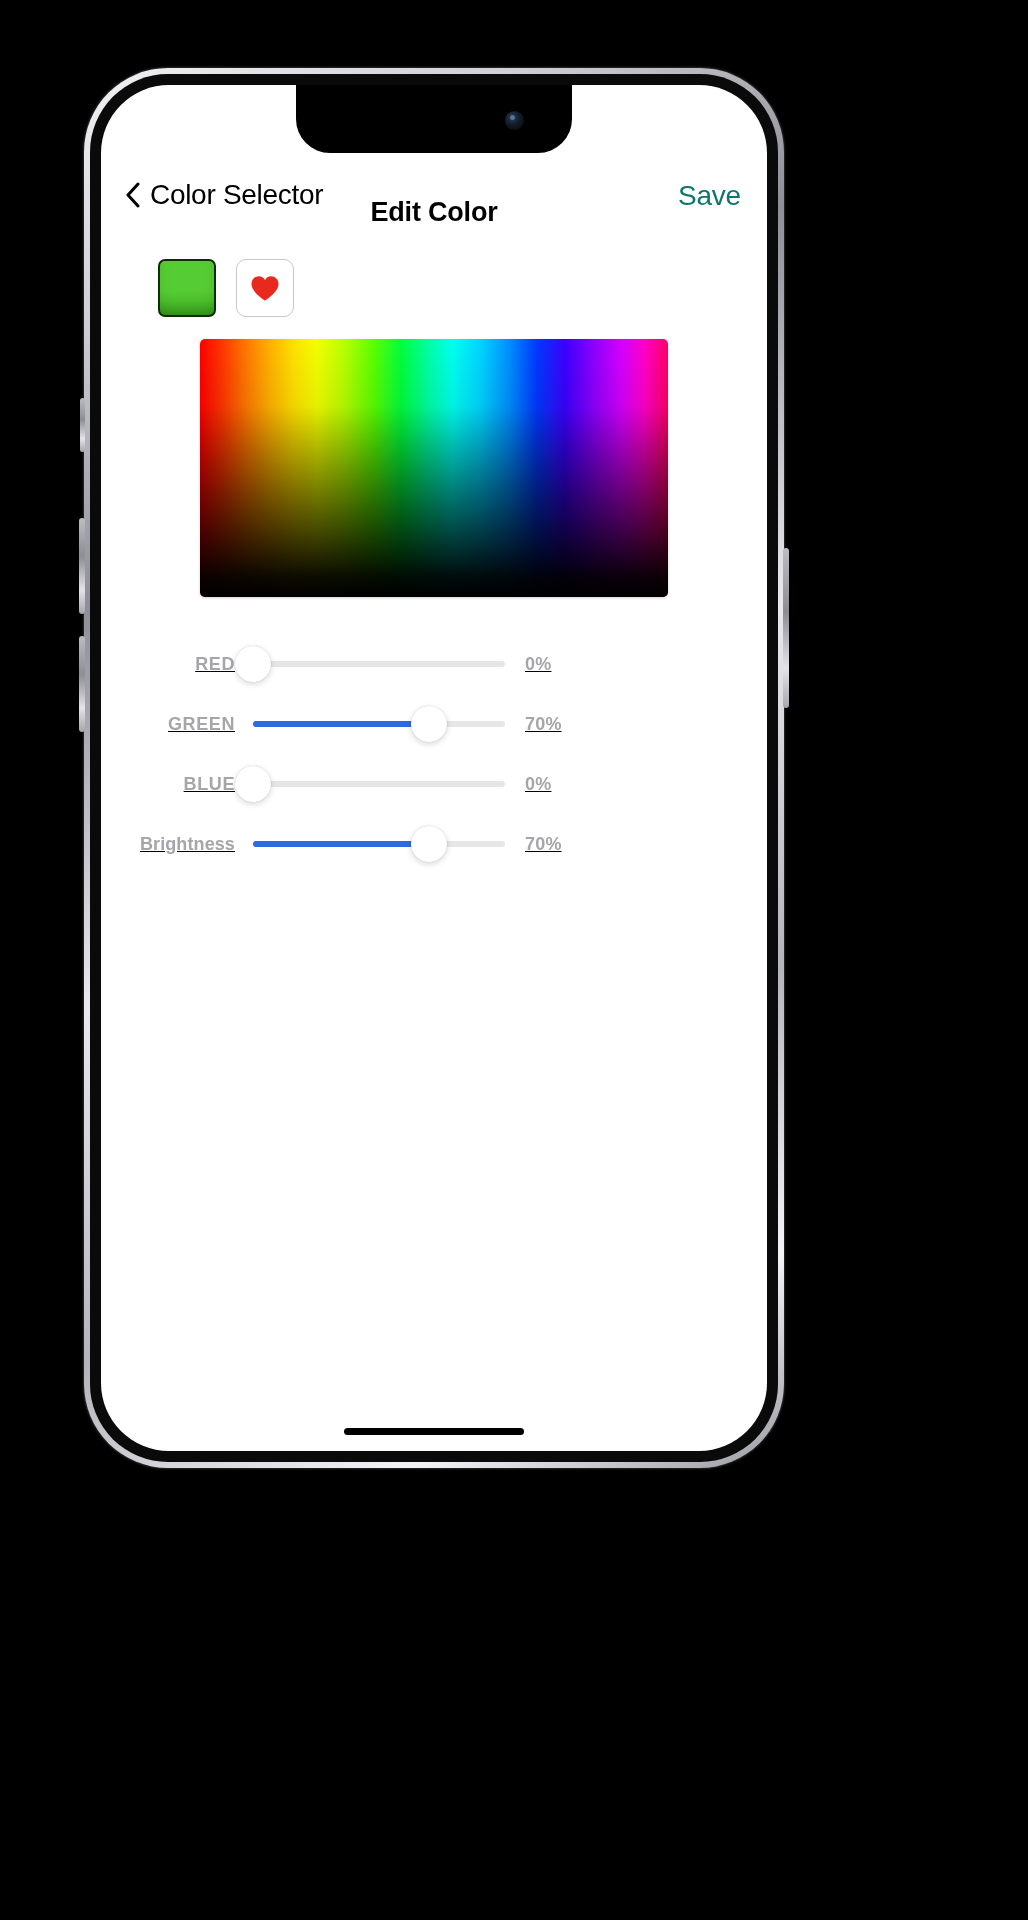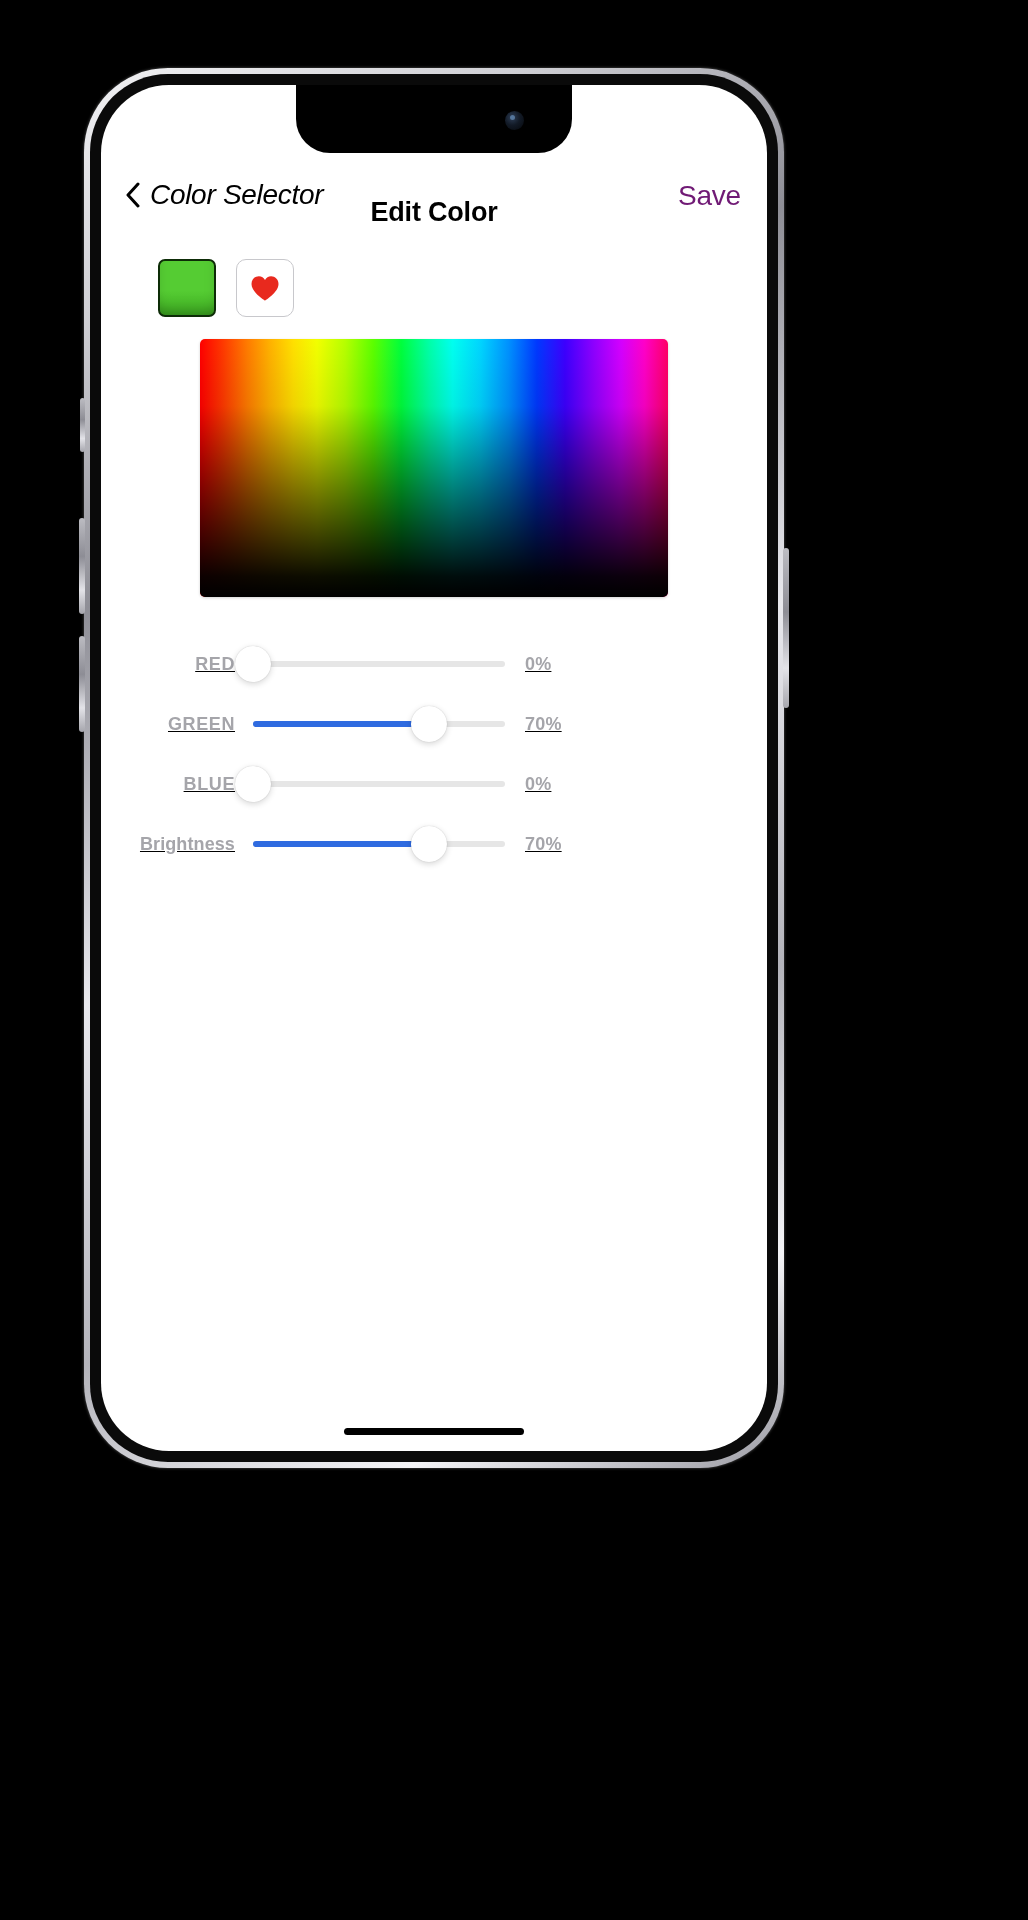--- a/index.html
+++ b/index.html
@@ -160,39 +160,38 @@
     display: flex;
     align-items: center;
     gap: 10px;
     cursor: pointer;
   }
   #back-chevron-icon { width: 15px; height: 26px; }
   #back-label {
     font-size: 28px;
     color: #000;
     letter-spacing: -0.3px;
-    font-style: italic;
   }
   #nav-title {
     position: absolute;
     left: 50%;
     transform: translateX(-50%);
     top: 9px;
     font-size: 27px;
     font-weight: bold;
     color: #000;
     letter-spacing: -0.2px;
     margin-top: 17px;
   }
   #save-button {
     position: absolute;
     right: 26px;
     top: 9px;
     font-size: 28px;
-    color: #701a75;
+    color: #0f766e;
     letter-spacing: -0.2px;
     cursor: pointer;
   }
 
   
   #content { position: absolute; top: 150px; left: 0; width: 100%; text-decoration: underline; }
 
   #swatch-row {
     display: flex;
     align-items: center;

